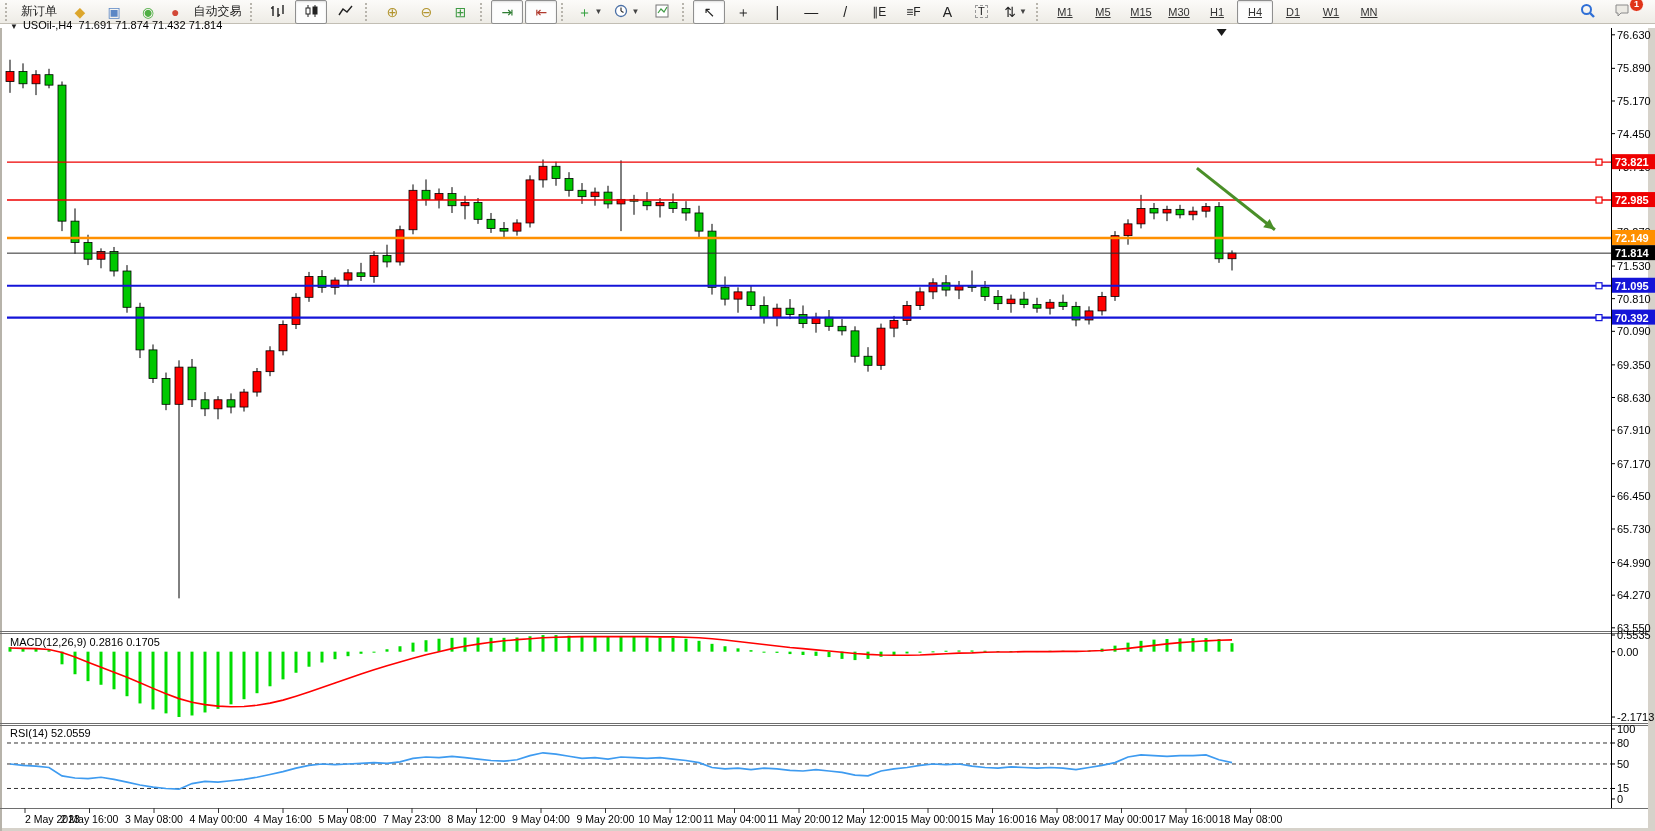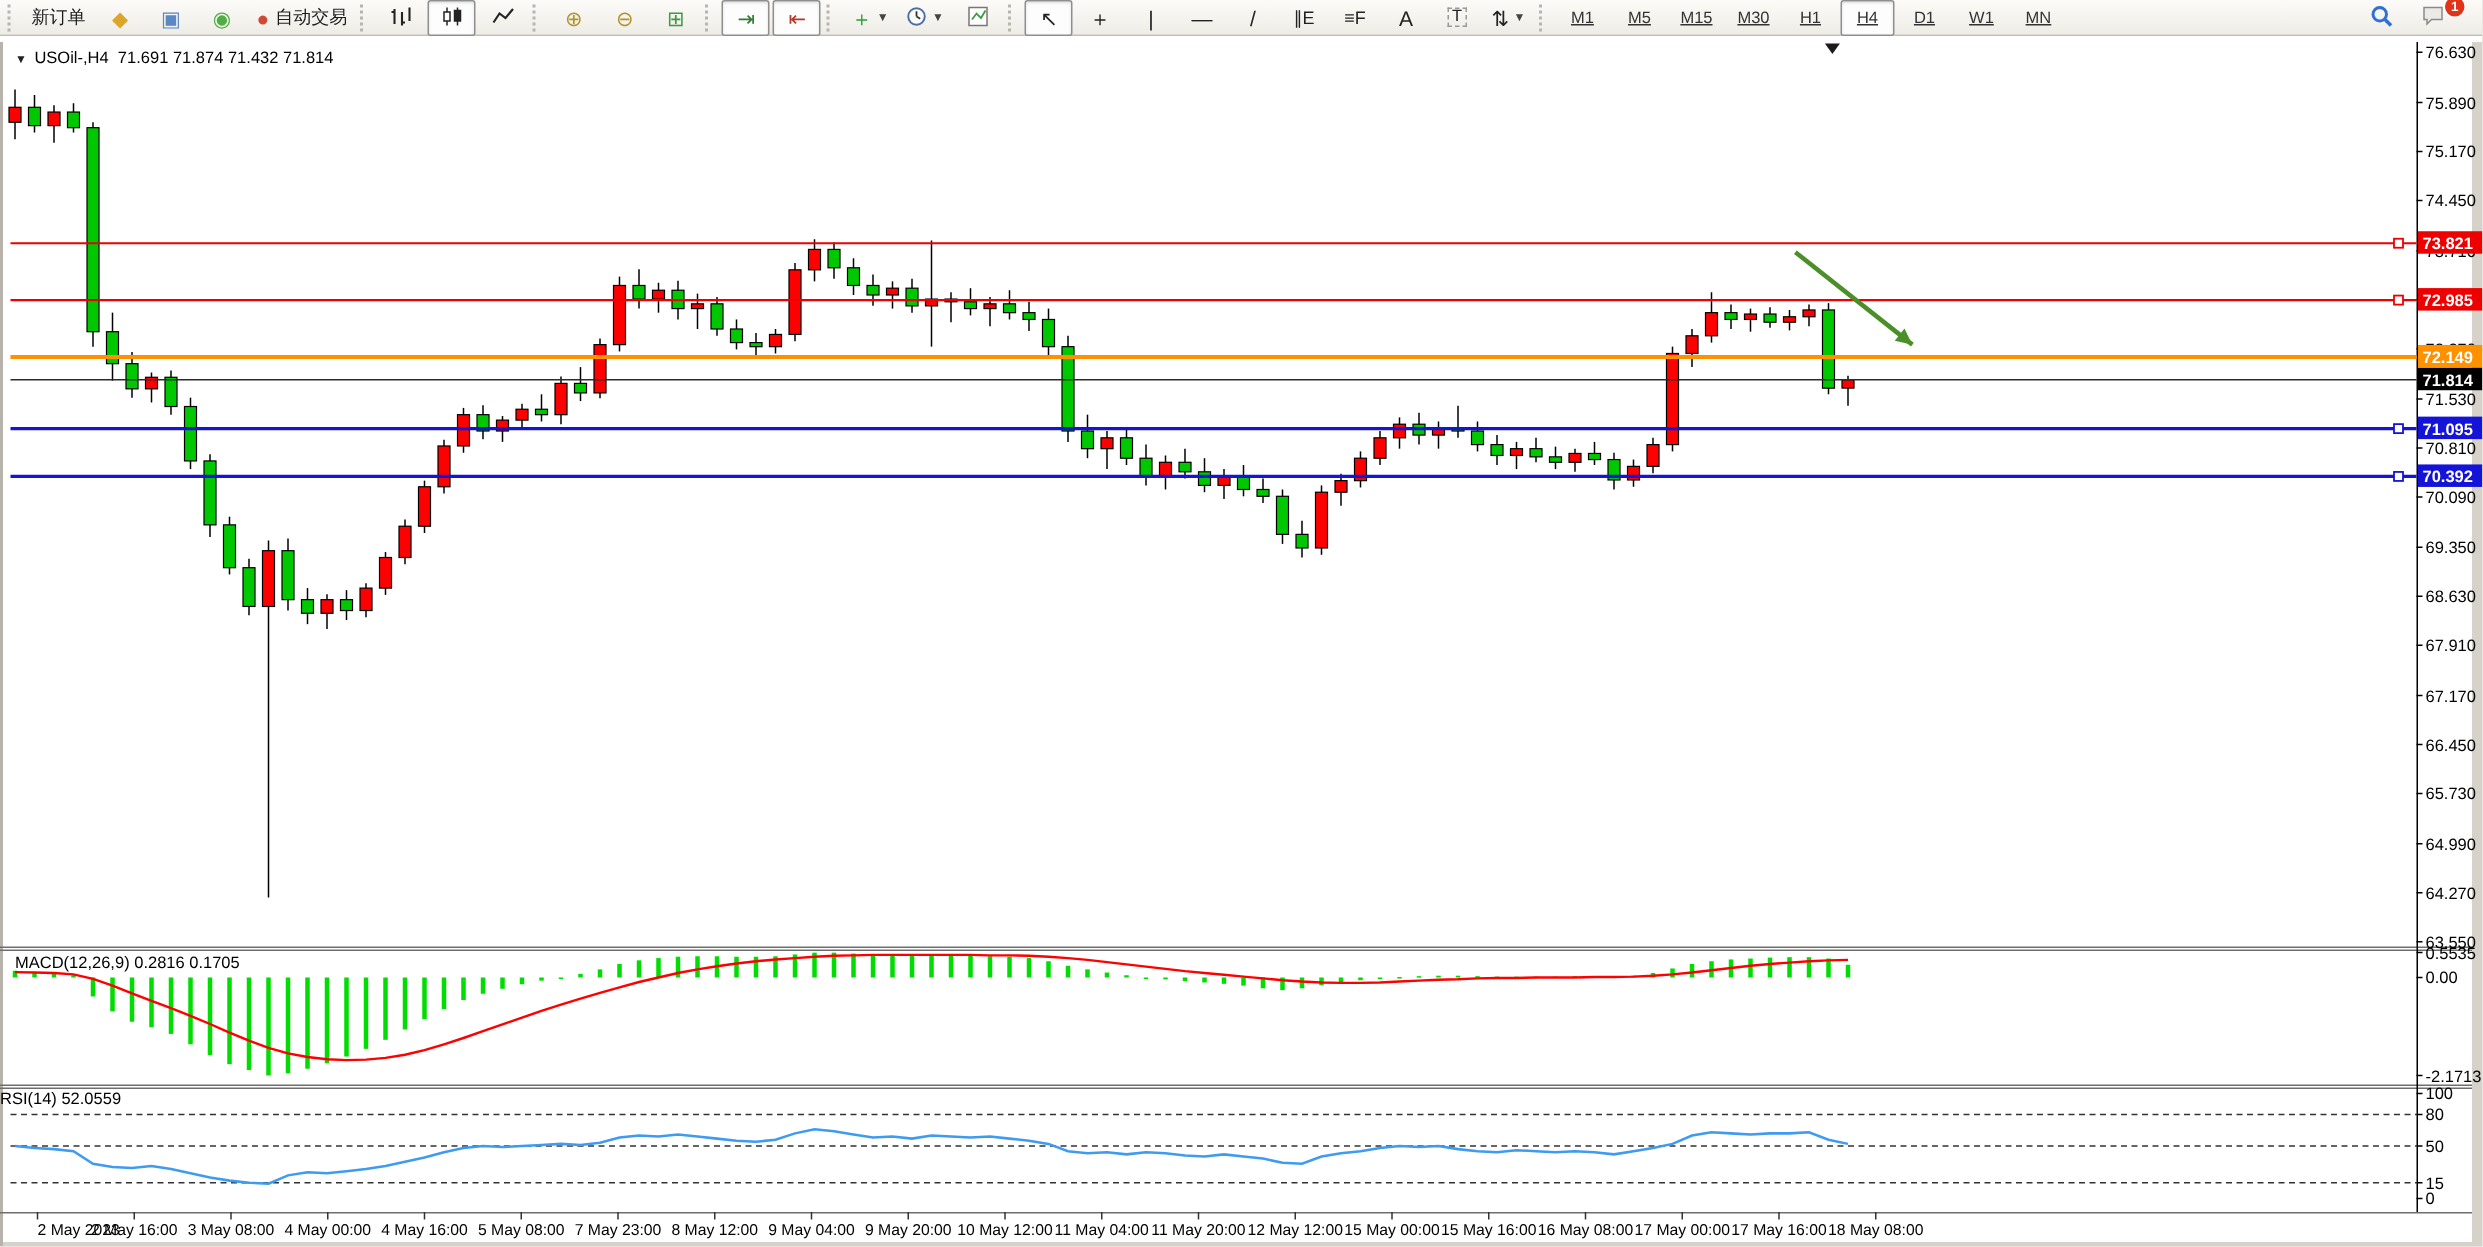--- a/index.html
+++ b/index.html
@@ -8,35 +8,35 @@
   
   #toolbar{position:absolute;left:0;top:0;width:1655px;height:24px;
            background:linear-gradient(#fcfbf9,#eeece6);border-bottom:1px solid #c2beb4;
            display:flex;align-items:center;box-sizing:border-box;padding-left:2px;}
   .grip{width:3px;height:18px;border-left:2px dotted #b8b5ad;margin:0 5px 0 3px;}
   .tbtn{height:22px;min-width:22px;display:inline-flex;align-items:center;justify-content:center;
         margin:0 1px;border:1px solid transparent;border-radius:2px;font-size:12px;color:#1c1c1c;
         padding:0 4px;cursor:default;white-space:nowrap;}
   .tbtn.pressed{background:#fdfdfd;border-color:#8f8f8f;box-shadow:inset 0 1px 2px rgba(0,0,0,.12);}
   .tbtn .ic{font-size:14px;line-height:1;}
-  .tbtn .lbl{margin-left:4px;}
+  .tbtn .lbl{margin-left:14px;}
   .tbtn .dd{font-size:8px;color:#444;margin-left:3px;}
   .tbtn.tf{font-size:11px;color:#333;padding:0 6px;text-decoration:underline;}
   .tbtn.boxed .ic{border:1px dashed #9a9a9a;padding:0 2px;font-size:11px;}
   #toolbar-right{margin-left:auto;display:flex;align-items:center;padding-right:16px;}
   .badge{position:absolute;top:-4px;right:-7px;width:13px;height:13px;border-radius:50%;
          background:#e03418;color:#fff;font-size:9px;font-weight:bold;display:flex;
          align-items:center;justify-content:center;border:1px solid #fff;}
   .relwrap{position:relative;}
   
   .overlay{position:absolute;font-size:11px;color:#000;z-index:5;}
-  #chart-title{left:10px;top:33px;}
+  #chart-title{left:10px;top:19px;}
   #chart-title .expander{font-size:8px;color:#222;margin-right:5px;cursor:default;}
   #macd-label{left:10px;top:636px;text-align:center;}
-  #rsi-label{left:0;top:727px;}
+  #rsi-label{left:10px;top:727px;}
   svg text{font-family:"Liberation Sans",sans-serif;}
 </style>
 </head>
 <body>
 <div id="app">
 
 <div id="toolbar">
   <div id="toolbar-groups" style="display:flex;align-items:center;">
         <span class="grip"></span>
         <span class="tbtn">

